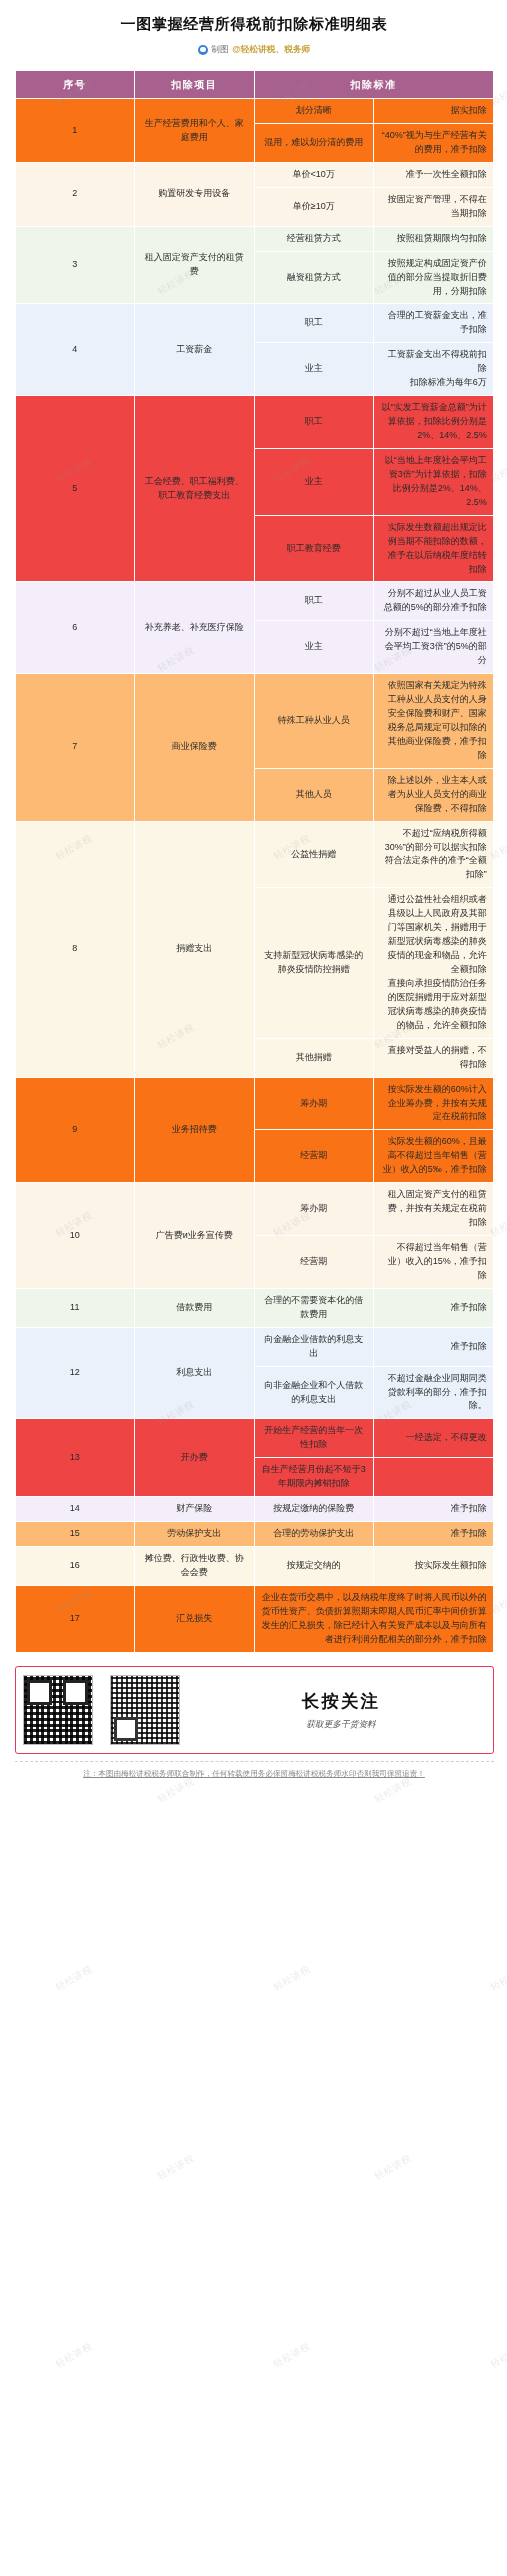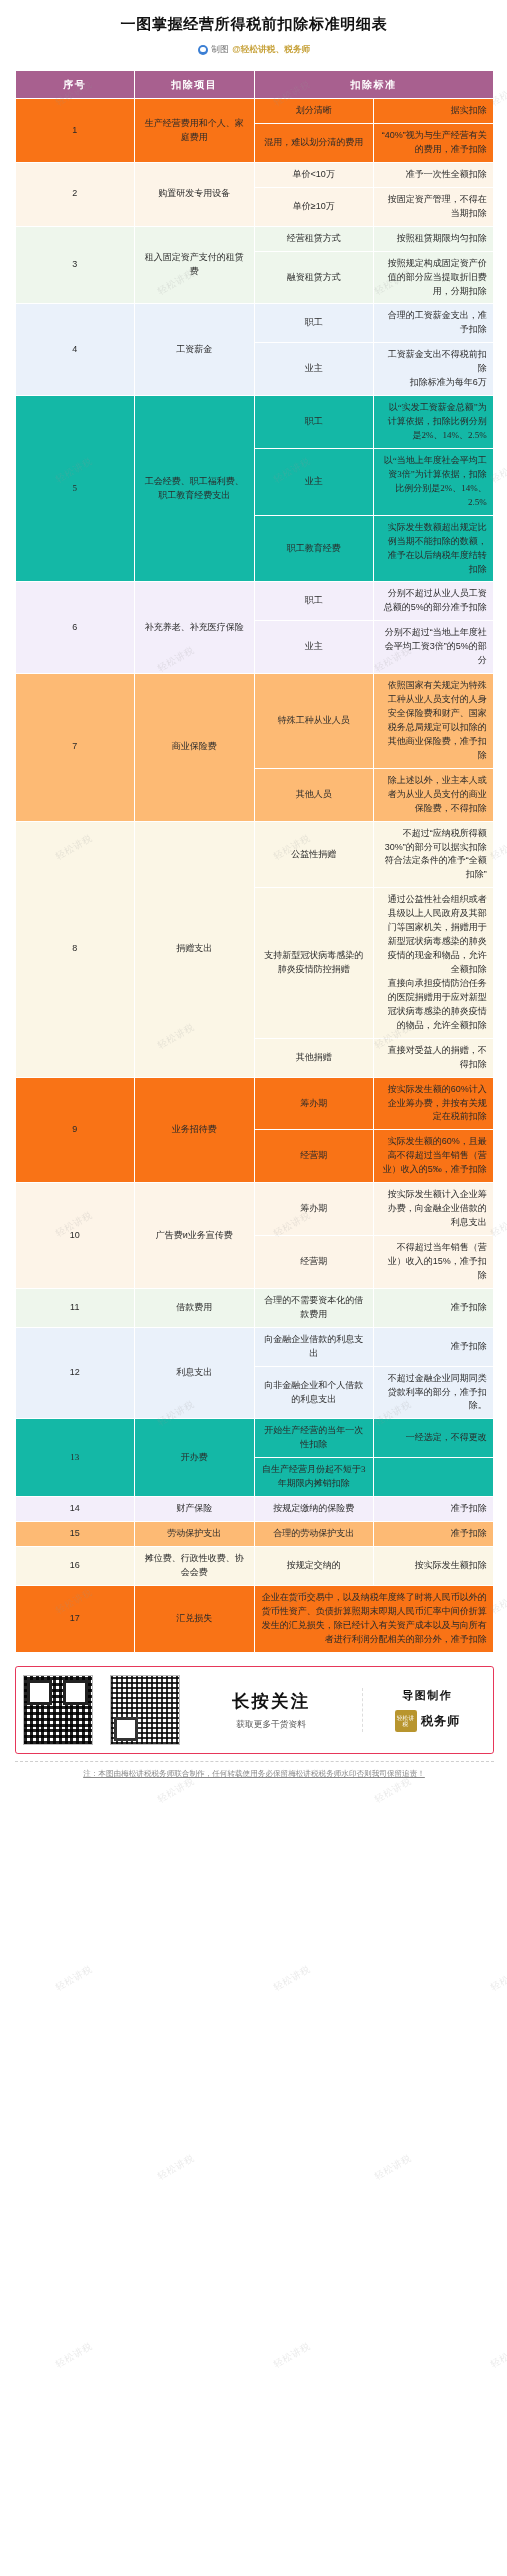--- a/index.html
+++ b/index.html
@@ -102,21 +102,21 @@
     color: #222;
   }
   td.desc {
     text-align: right;
   }
   
   .tint-a td { background: #f97316; }
   .tint-b td { background: #fdf4e8; }
   .tint-c td { background: #eef6ec; }
   .tint-d td { background: #eaf1fa; }
-  .tint-e td { background: #14b8a6; font-family: Liberation Serif, serif; }
+  .tint-e td { background: #ef4444; }
   .tint-f td { background: #f3eefa; }
   .tint-g td { background: #fdba74; }
   .tint-h td { background: #fbf6e6; }
 
   .footer {
     width: 479px;
     margin: 13px auto 0 auto;
     border: 1.5px solid #e6375a;
     border-radius: 2.9px;
     background: #ffffff;
@@ -171,20 +171,21 @@
   .press-follow .big {
     font-size: 17.4px;
     font-weight: bold;
     color: #111;
     letter-spacing: 2.2px;
   }
   .press-follow .small {
     margin-top: 5.8px;
     font-size: 8.7px;
     color: #555;
+    font-style: italic;
   }
   .maker {
     width: 116px;
     text-align: center;
     border-left: 0.7px dashed #ddd;
     padding-left: 5.8px;
   }
   .maker .mk-title {
     font-size: 11px;
     font-weight: bold;
@@ -359,21 +360,21 @@
           <td class="desc">按实际发生额的60%计入企业筹办费，并按有关规定在税前扣除</td>
         </tr>
         <tr class="tint-a">
           <td class="sub">经营期</td>
           <td class="desc">实际发生额的60%，且最高不得超过当年销售（营业）收入的5‰，准予扣除</td>
         </tr>
         <tr class="tint-b">
           <td class="num" rowspan="2">10</td>
           <td class="item" rowspan="2">广告费и业务宣传费</td>
           <td class="sub">筹办期</td>
-          <td class="desc">按实际发生额计入企业筹办费，向金融企业借款的利息支出</td>
+          <td class="desc">租入固定资产支付的租赁费，并按有关规定在税前扣除</td>
         </tr>
         <tr class="tint-b">
           <td class="sub">经营期</td>
           <td class="desc">不得超过当年销售（营业）收入的15%，准予扣除</td>
         </tr>
         <tr class="tint-c">
           <td class="num" rowspan="1">11</td>
           <td class="item" rowspan="1">借款费用</td>
           <td class="sub">合理的不需要资本化的借款费用</td>
           <td class="desc">准予扣除</td>
@@ -423,27 +424,20 @@
         </tr>
       </tbody>
   </table>
 
   <div class="footer">
     <div class="qr"></div>
     <div class="qr2"></div>
     <div class="press-follow">
       <div class="big">长按关注</div>
       <div class="small">获取更多干货资料</div>
-    </div>
-    <div class="maker">
-      <div class="mk-title">导图制作</div>
-      <div class="mk-brand">
-        <div class="mk-logo">轻松讲税</div>
-        <div class="mk-name">税务师</div>
-      </div>
     </div>
   </div>
 
   <div class="disclaimer">注：本图由梅松讲税税务师联合制作，任何转载使用务必保留梅松讲税税务师水印否则我司保留追责！</div>
 
 <div class="wm" style="left: 54px; top: 87px;">轻松讲税</div>
     <div class="wm" style="left: 272px; top: 87px;">轻松讲税</div>
     <div class="wm" style="left: 489px; top: 87px;">轻松讲税</div>
     <div class="wm" style="left: 156px; top: 276px;">轻松讲税</div>
     <div class="wm" style="left: 373px; top: 276px;">轻松讲税</div>

